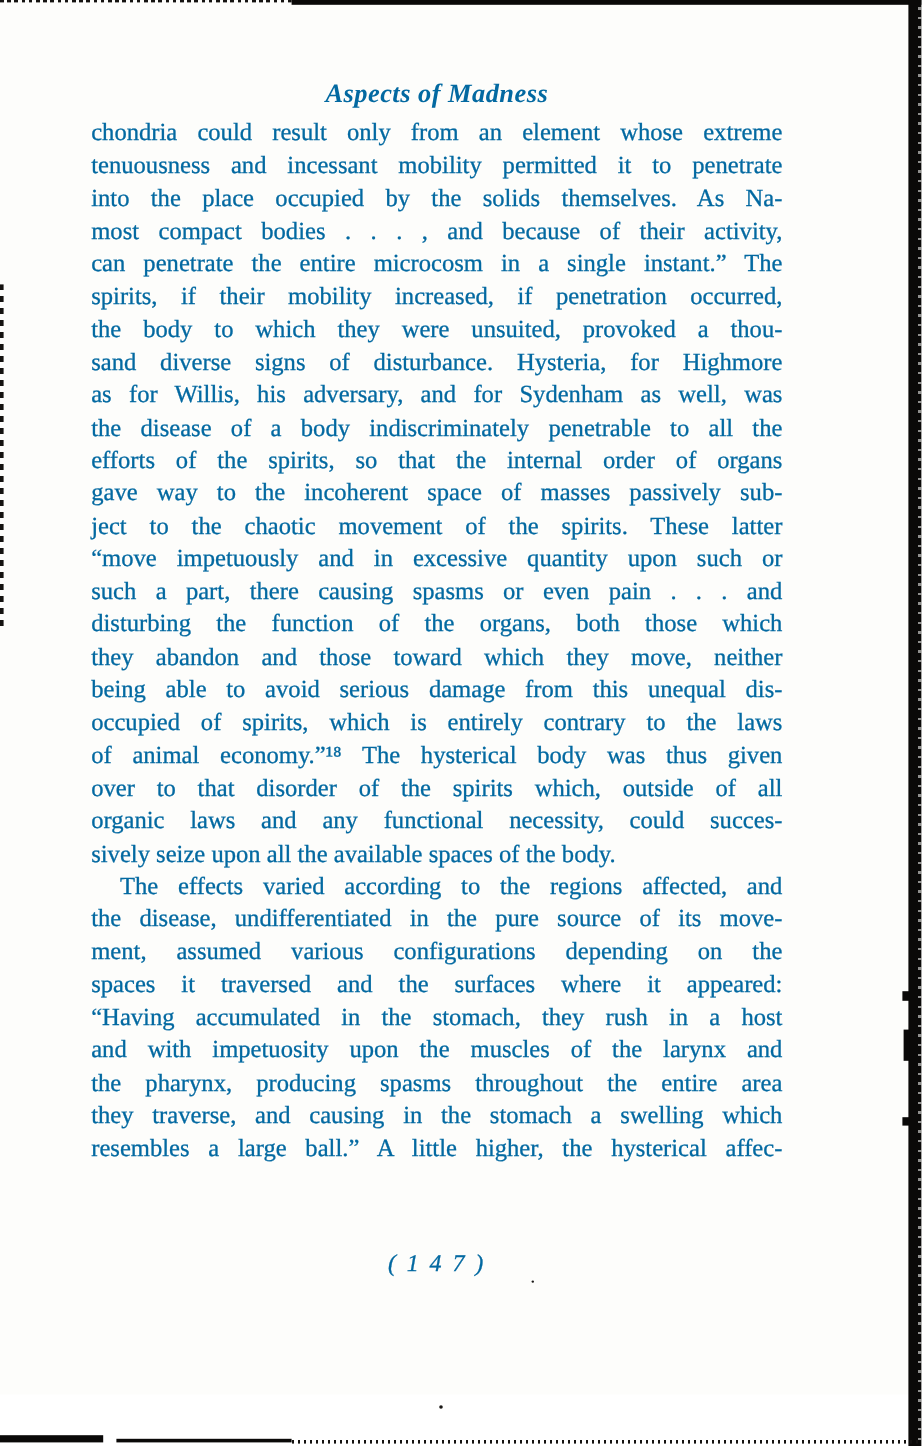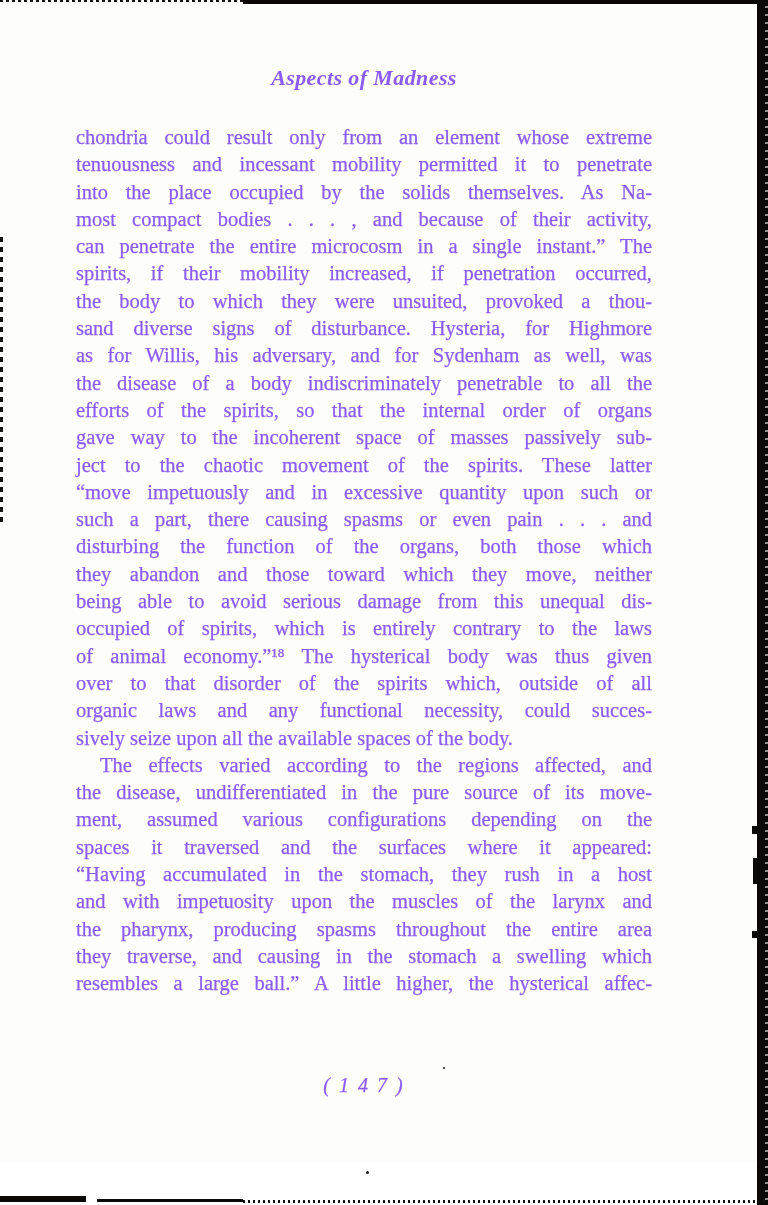--- a/index.html
+++ b/index.html
@@ -6,54 +6,54 @@
     margin: 0; padding: 0;
     width: 768px; height: 1205px;
     overflow: hidden;
     background: #ffffff;
   }
   #scan-page {
     position: relative;
     width: 768px; height: 1162px;
     background: #fdfdfb;
     font-family: "Liberation Serif", "DejaVu Serif", serif;
-    color: #8b5cf6;
+    color: #0369a1;
   }
   
   #running-header {
     position: absolute;
     left: 76px; top: 65px; width: 576px;
     text-align: center;
     font-style: italic;
     font-weight: 700;
     font-size: 22px;
     letter-spacing: 0.4px;
   }
   
   #body-text {
     position: absolute;
-    left: 76px; top: 124px; width: 576px;
+    left: 76px; top: 98px; width: 576px;
     font-size: 20.5px;
     line-height: 27.3px;
     -webkit-text-stroke: 0.25px currentColor;
   }
   .line {
     text-align: justify;
     text-align-last: justify;
     text-justify: inter-word;
     white-space: normal;
     height: 27.3px;
     overflow: visible;
   }
   .line.no-just { text-align: center; text-align-last: left; }
   .line.indent { text-indent: 24px; }
   
   #page-number {
     position: absolute;
-    left: 76px; top: 1074px; width: 576px;
+    left: 76px; top: 1042px; width: 576px;
     text-align: center;
     font-style: italic;
     font-size: 20px;
     letter-spacing: 2px;
     -webkit-text-stroke: 0.25px currentColor;
   }
   
   .artifact { position: absolute; pointer-events: none; }
   #edge-top-dotted {
     left: 0; top: 0; width: 243px; height: 2px;

